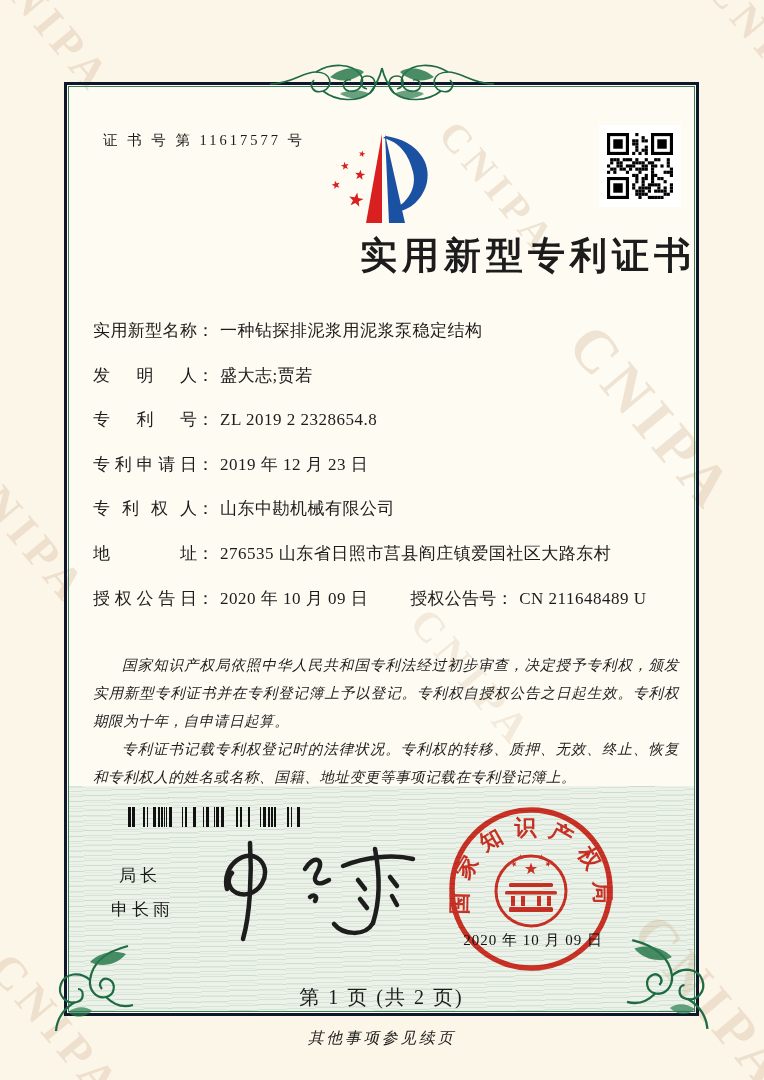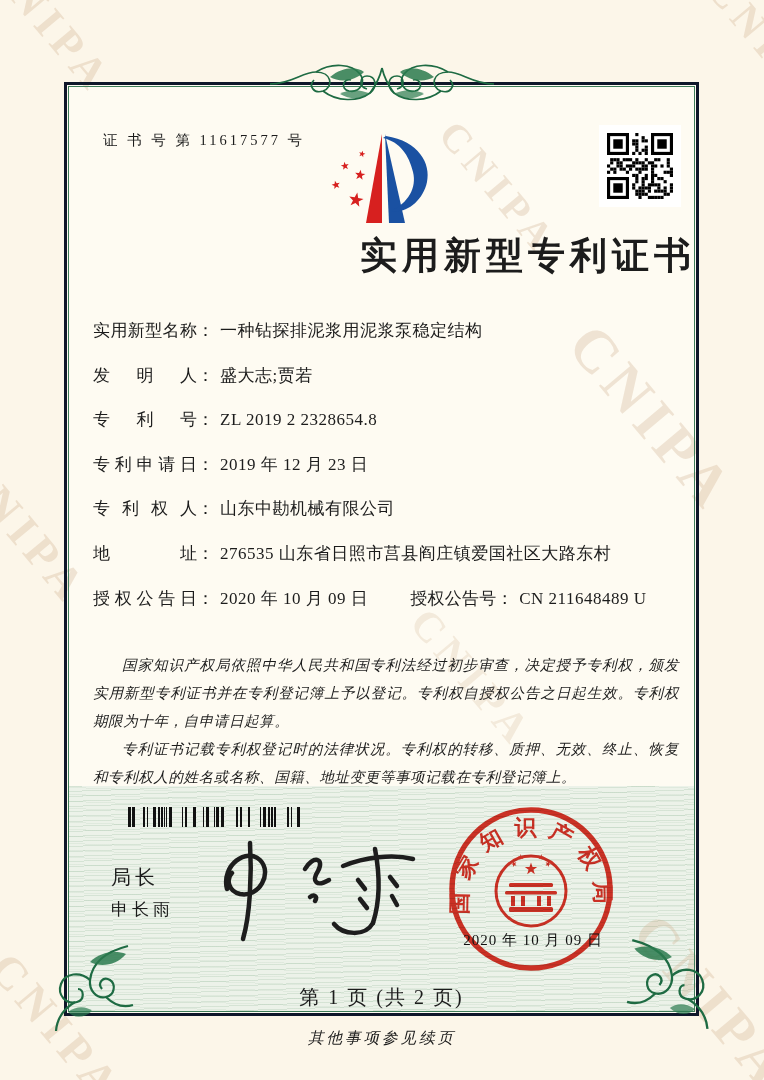--- a/index.html
+++ b/index.html
@@ -46,21 +46,21 @@
   .fvalue{letter-spacing:0.5px;}
   .grant-group{display:inline-block;margin-left:42px;}
   .grant-group .flabel{width:86px;}
   
   .bodytext{left:26px;top:566px;width:586px;font-size:14.5px;line-height:28px;
     font-style:italic;letter-spacing:0.6px;text-align:justify;}
   .bodytext p{margin:0;text-indent:2em;}
   
   .barcode{left:38px;top:722px;width:198px;height:20px;}
   
-  .signer-title{left:44px;top:779px;font-size:20px;font-family:Liberation Sans, sans-serif;letter-spacing:4px;}
+  .signer-title{left:52px;top:779px;font-size:17px;font-family:Liberation Sans, sans-serif;letter-spacing:4px;}
   .signer-name{left:44px;top:813px;font-size:17px;font-family:"Liberation Sans",sans-serif;letter-spacing:4px;}
   .signature{left:146px;top:750px;}
   
   .seal{left:378px;top:718px;mix-blend-mode:multiply;opacity:0.95;}
   .seal-date{left:382px;top:846px;width:168px;text-align:center;font-size:15px;letter-spacing:1px;color:#111;}
   .pageinfo{left:0;top:899px;width:100%;text-align:center;font-size:20px;letter-spacing:2px;}
   .footer-note{position:absolute;left:0;top:1028px;width:764px;text-align:center;
     font-size:15.5px;font-style:italic;letter-spacing:3px;}
   .orn{position:absolute;pointer-events:none;}
 </style>

